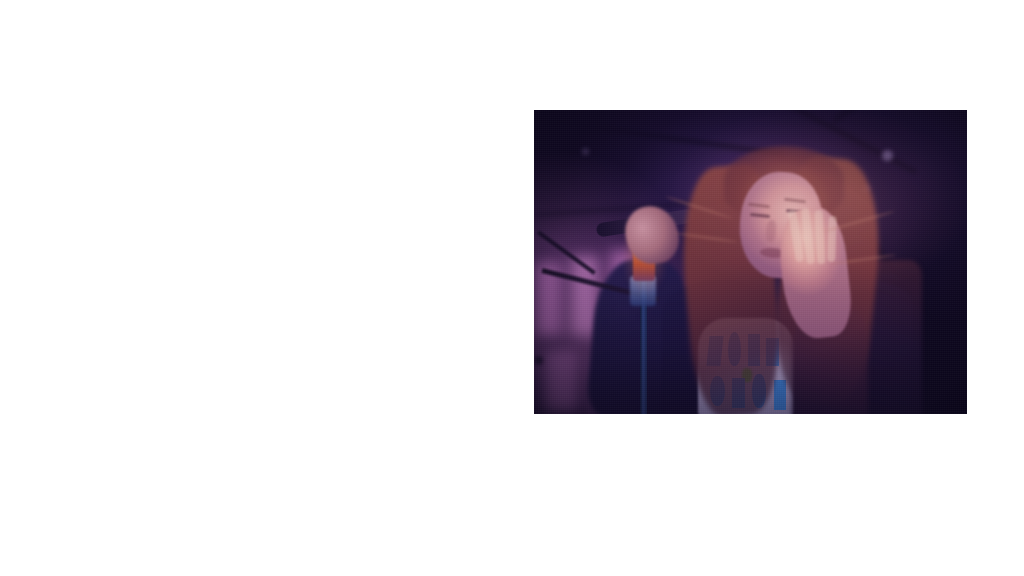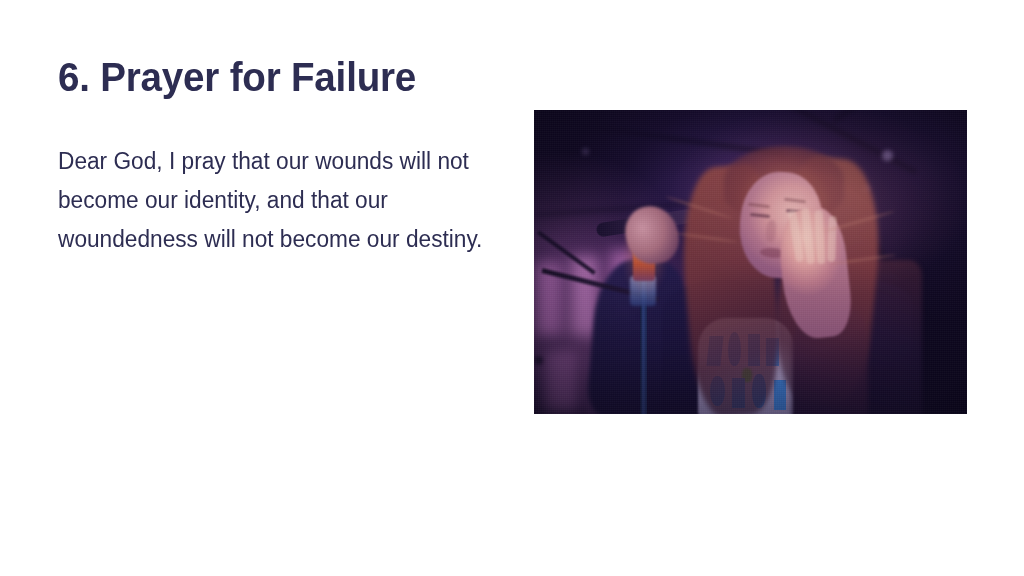--- a/index.html
+++ b/index.html
@@ -325,24 +325,20 @@
       repeating-linear-gradient(0deg, rgba(255,255,255,0.022) 0px, rgba(255,255,255,0.022) 1px, rgba(0,0,0,0.022) 1px, rgba(0,0,0,0.022) 2px),
       repeating-linear-gradient(90deg, rgba(255,255,255,0.018) 0px, rgba(255,255,255,0.018) 1px, rgba(0,0,0,0.018) 1px, rgba(0,0,0,0.018) 2px);
     opacity: 0.75;
   }
 </style>
 </head>
 <body>
 
 <div class="slide">
 
-  <div class="text-col">
-    <h1 class="slide-title">6. Prayer for Failure</h1>
-    <p class="slide-body">Dear God, I pray that our wounds will not become our identity, and that our woundedness will not become our destiny.</p>
-  </div>
 
   <div class="photo-frame" aria-label="Woman singing at a microphone on stage under purple and magenta lighting, one hand raised to her face">
 
     <div class="photo-layer bg-base"></div>
 
     <div class="window win1"></div>
     <div class="window win2"></div>
     <div class="window win3"></div>
     <div class="window win4"></div>
     <div class="window win5"></div>

